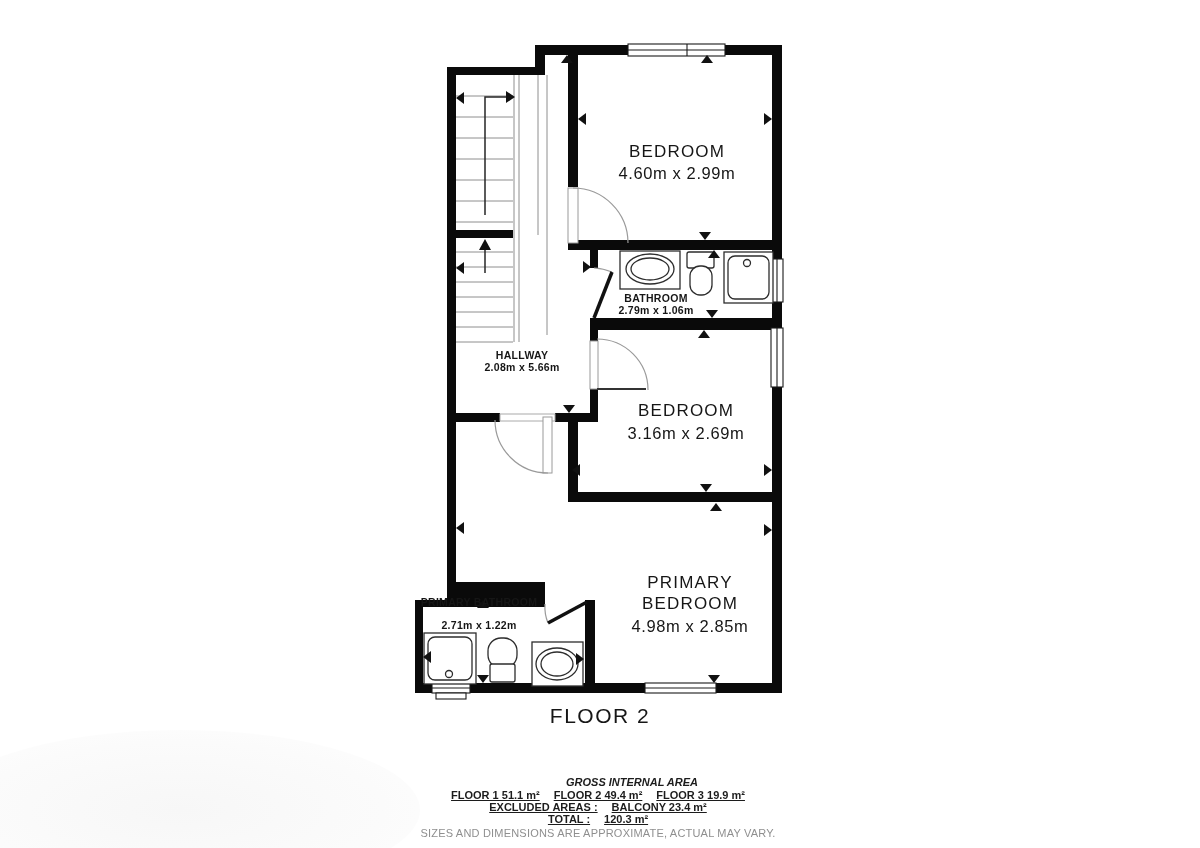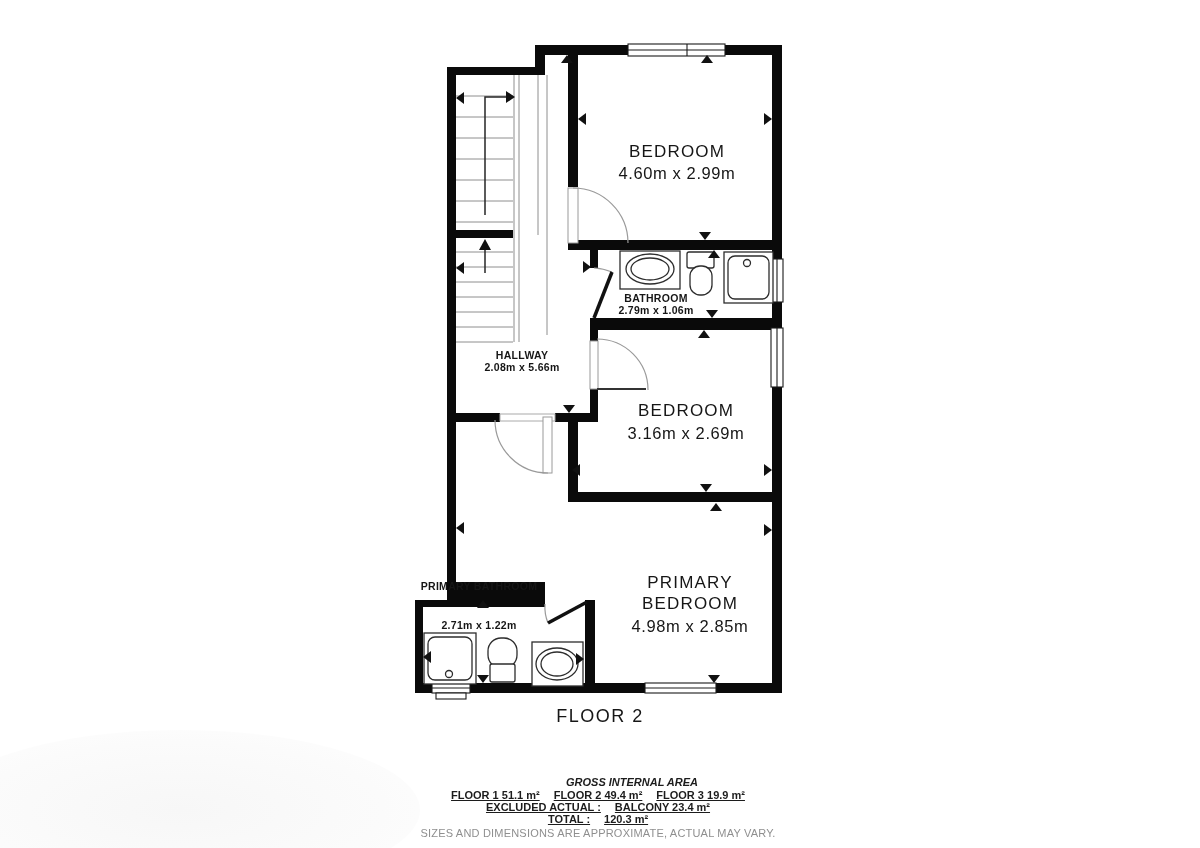--- a/index.html
+++ b/index.html
@@ -6,21 +6,21 @@
   #canvas{position:relative;width:1200px;height:848px;background:#ffffff;overflow:hidden;
           font-family:"Liberation Sans","DejaVu Sans",sans-serif;}
   #corner-blob{position:absolute;left:-60px;top:730px;width:480px;height:160px;border-radius:50%;
                background:radial-gradient(ellipse at center,#f7f7f7 0%,#fbfbfb 60%,rgba(255,255,255,0) 100%);}
   svg{position:absolute;left:0;top:0;}
   .label{position:absolute;transform:translate(-50%,-50%);color:#161616;white-space:nowrap;text-align:center;}
   .room-big{font-size:17px;letter-spacing:1.2px;}
   .room-big-dims{font-size:16.5px;letter-spacing:0.6px;}
   .room-small{font-size:10.5px;font-weight:700;letter-spacing:0.3px;}
   .wrap2{white-space:normal;width:140px;line-height:21px;}
-  .plan-title{font-size:18px;letter-spacing:1.5px;}
+  .plan-title{font-size:21px;letter-spacing:1.5px;}
   .footer-line{font-size:11px;font-weight:700;color:#1c1c1c;}
   .footer-line span{margin:0 7px;text-decoration:underline;}
   .disclaimer{font-size:11px;font-weight:400;color:#8f8f8f;letter-spacing:0.2px;}
 </style>
 </head>
 <body>
 
 <div id="canvas">
   <div id="corner-blob"></div>
 
@@ -201,33 +201,33 @@
 
   <div class="label room-small" style="left:522px;top:355px;">HALLWAY</div>
   <div class="label room-small" style="left:522px;top:367px;">2.08m x 5.66m</div>
 
   <div class="label room-big" style="left:686px;top:411px;">BEDROOM</div>
   <div class="label room-big-dims" style="left:686px;top:433px;">3.16m x 2.69m</div>
 
   <div class="label room-big wrap2" style="left:690px;top:593px;">PRIMARY BEDROOM</div>
   <div class="label room-big-dims" style="left:690px;top:626px;">4.98m x 2.85m</div>
 
-  <div class="label room-small" style="left:479px;top:586px;">PRIMARY BATHROOM</div>
+  <div class="label room-small" style="left:479px;top:602px;">PRIMARY BATHROOM</div>
   <div class="label room-small" style="left:479px;top:625px;">2.71m x 1.22m</div>
 
   <div class="label plan-title" style="left:600px;top:716px;">FLOOR 2</div>
 
   <div class="label footer-line" style="left:632px;top:782px;font-style:italic;">GROSS INTERNAL AREA</div>
 
   <div class="label footer-line" style="left:598px;top:795px;">
     <span>FLOOR 1 51.1 m²</span><span>FLOOR 2 49.4 m²</span><span>FLOOR 3 19.9 m²</span>
   </div>
 
   <div class="label footer-line" style="left:598px;top:807px;">
-    <span>EXCLUDED ACTUAL :</span><span>BALCONY 23.4 m²</span>
+    <span>EXCLUDED AREAS :</span><span>BALCONY 23.4 m²</span>
   </div>
 
   <div class="label footer-line" style="left:598px;top:819px;">
     <span>TOTAL :</span><span>120.3 m²</span>
   </div>
 
   <div class="label disclaimer" style="left:598px;top:833px;">SIZES AND DIMENSIONS ARE APPROXIMATE, ACTUAL MAY VARY.</div>
 </div>
 
 </body></html>

